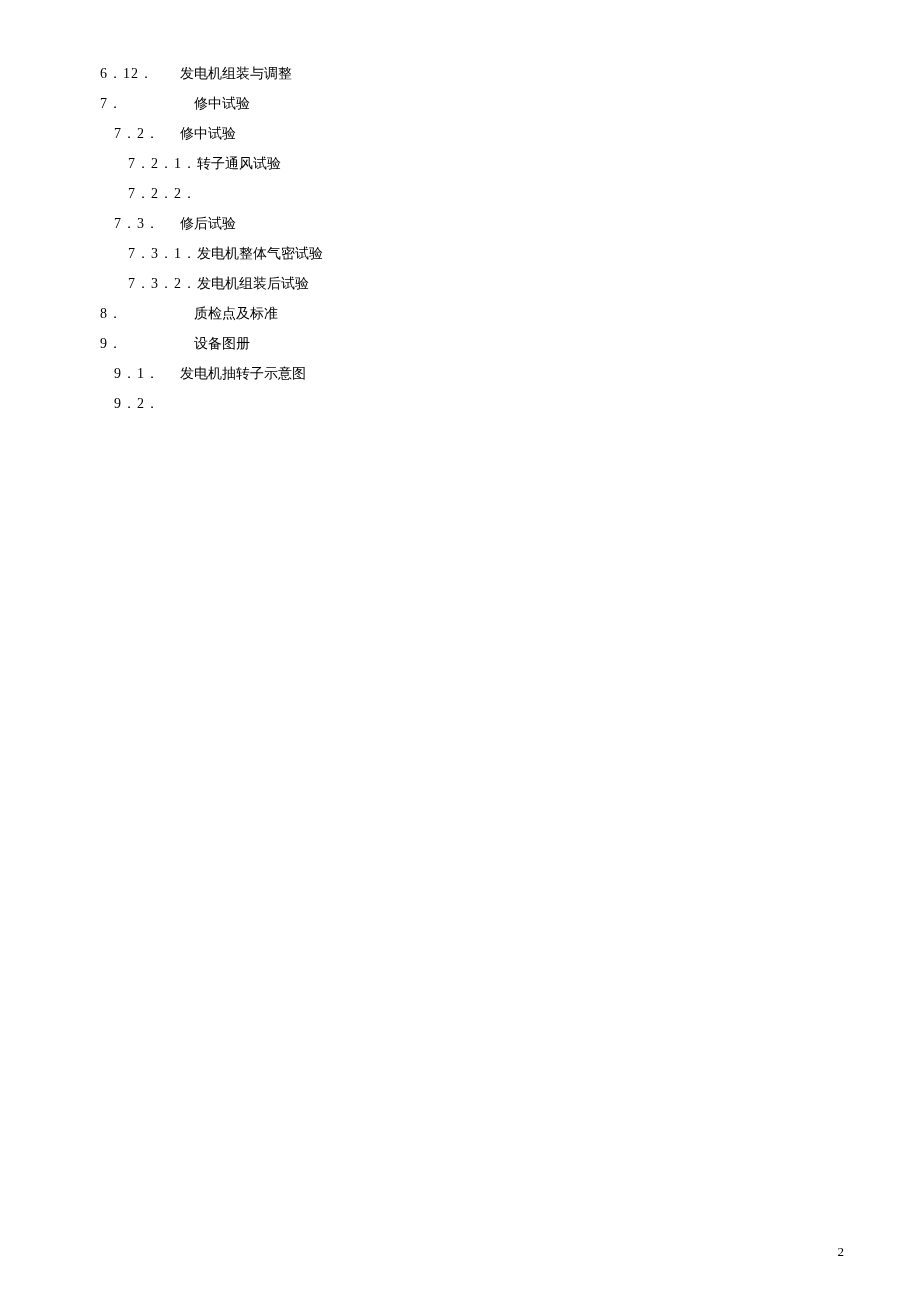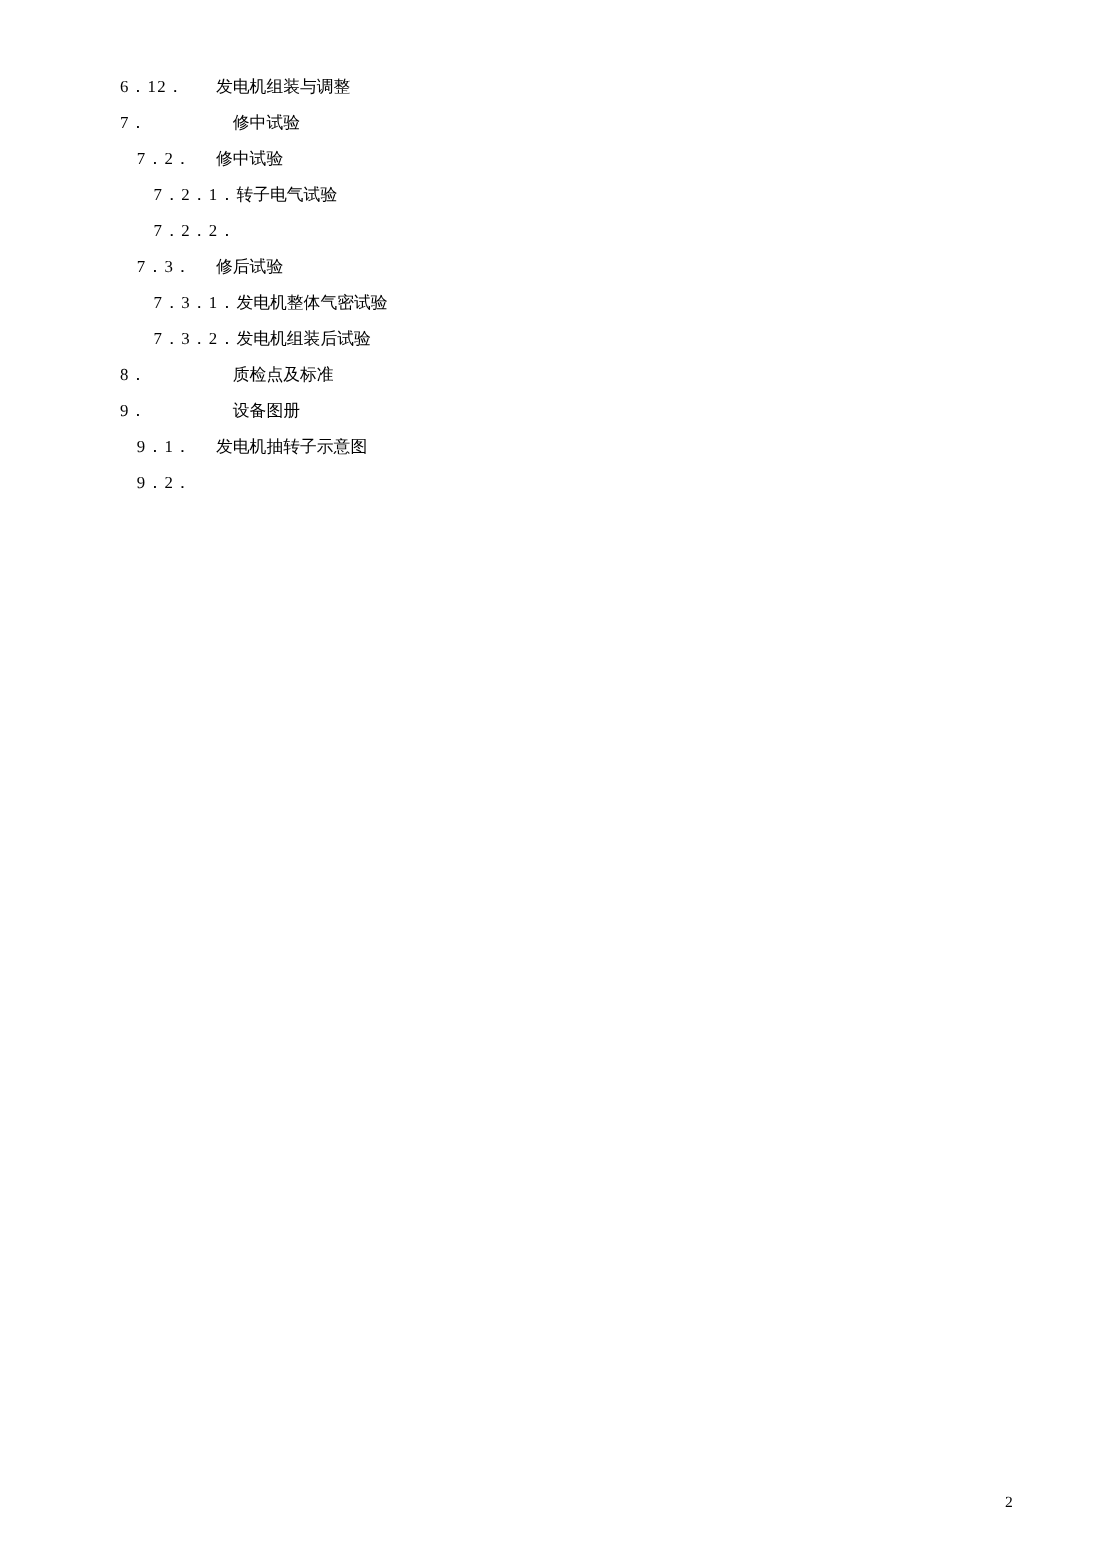--- a/index.html
+++ b/index.html
@@ -84,21 +84,21 @@
       <li class="toc-item">
         <span class="item-number-indent1">7．</span>
         <span class="item-text">　修中试验</span>
       </li>
       <li class="toc-item">
         <span class="item-number-indent2">7．2．</span>
         <span class="item-text">修中试验</span>
       </li>
       <li class="toc-item">
         <span class="item-number-indent3">7．2．1．</span>
-        <span class="item-text">转子电气试验</span>
+        <span class="item-text">转子通风试验</span>
       </li>
       <li class="toc-item">
         <span class="item-number-indent3">7．2．2．</span>
       </li>
       <li class="toc-item">
         <span class="item-number-indent2">7．3．</span>
         <span class="item-text">修后试验</span>
       </li>
       <li class="toc-item">
         <span class="item-number-indent3">7．3．1．</span>

